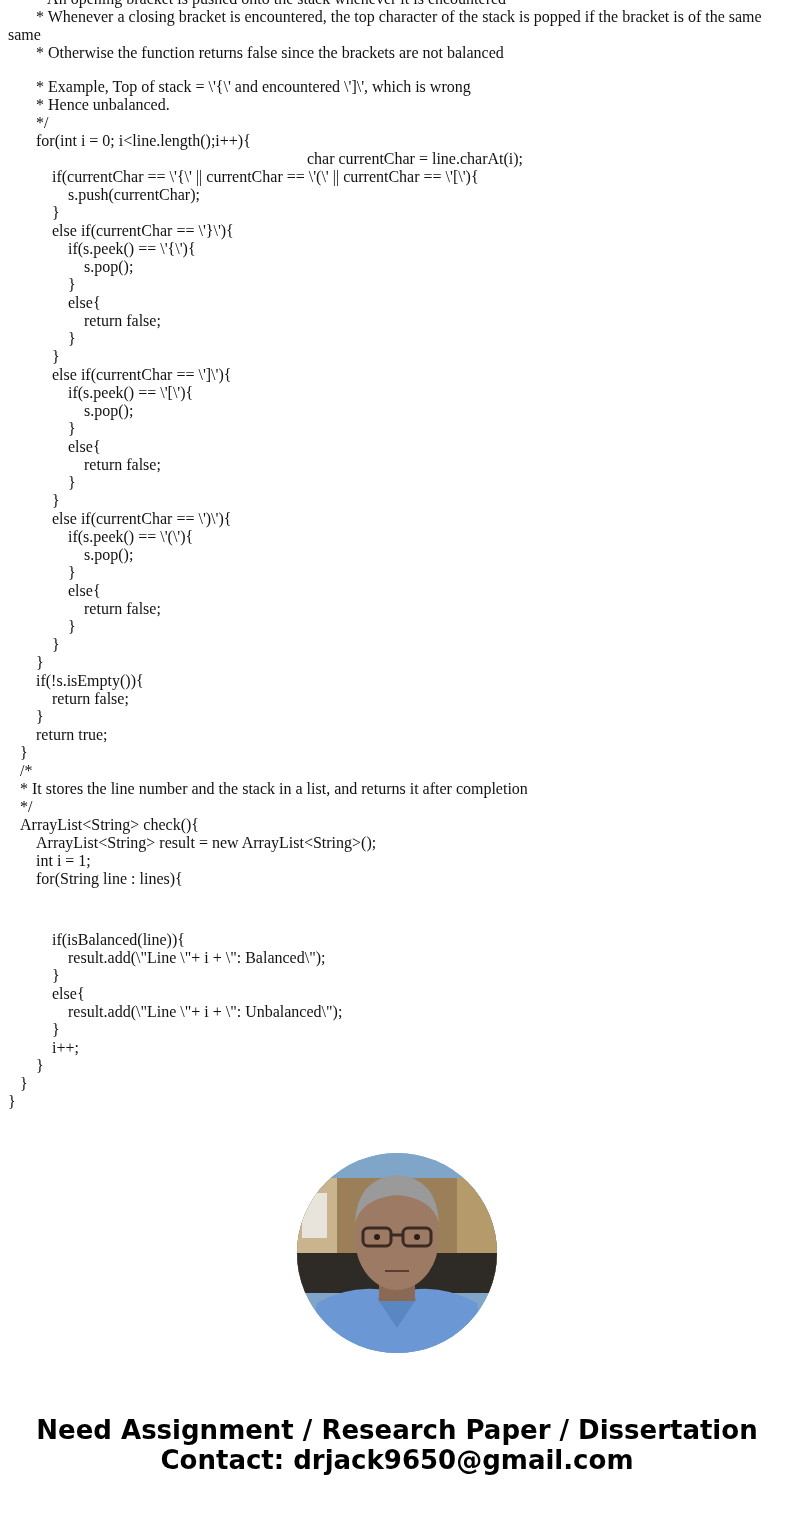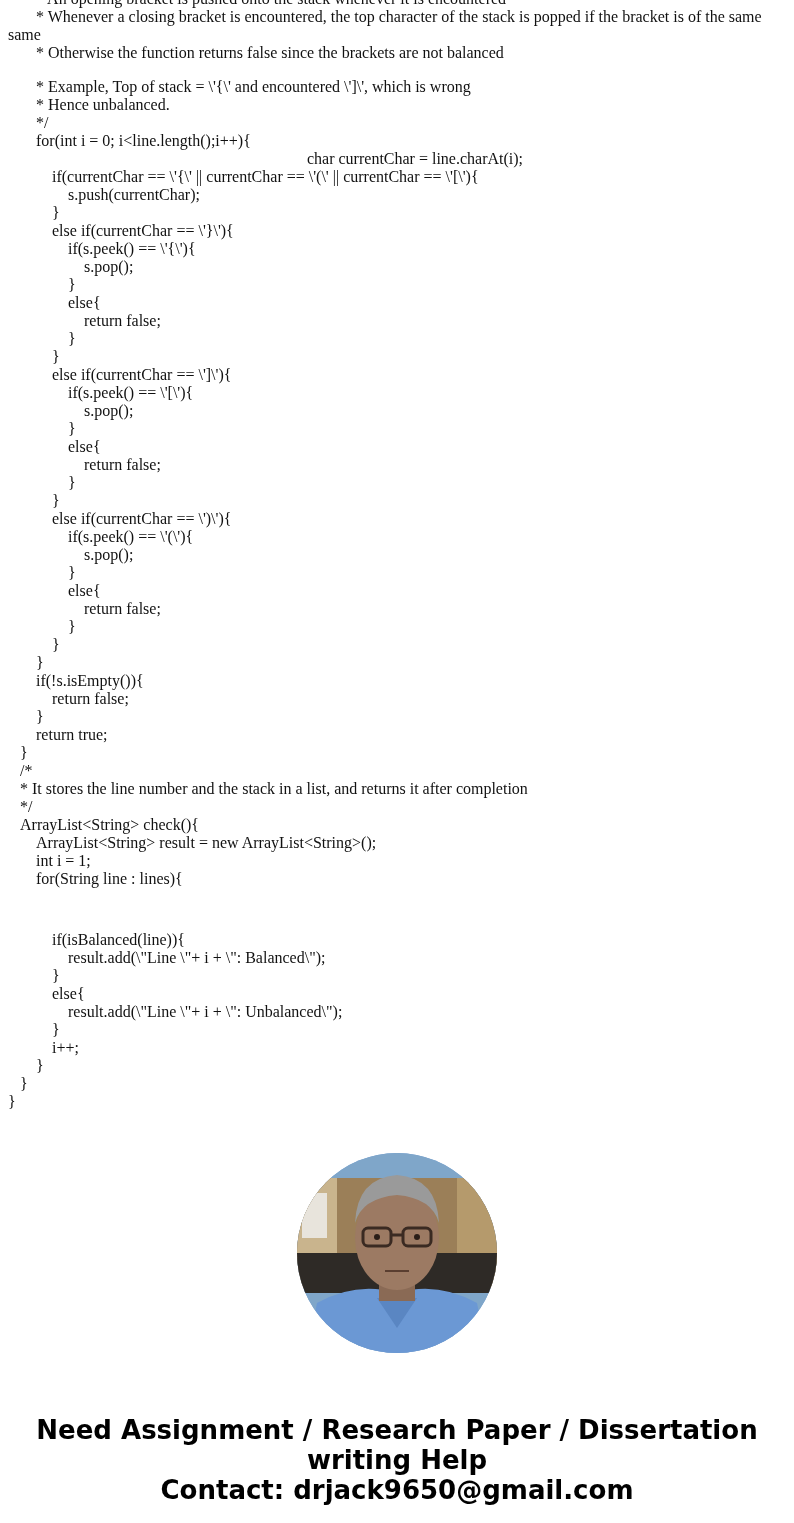--- a/index.html
+++ b/index.html
@@ -142,15 +142,14 @@
     <line x1="94" y1="82" x2="106" y2="82" stroke="#3a2a22" stroke-width="3"></line>
     <circle cx="80" cy="84" r="3" fill="#2a1e18"></circle>
     <circle cx="120" cy="84" r="3" fill="#2a1e18"></circle>
 
     <line x1="88" y1="118" x2="112" y2="118" stroke="#5a3e30" stroke-width="2"></line>
   </svg>
 </div>
 
 <div class="promo">
   <div>Need Assignment / Research Paper / Dissertation</div>
-  <div>writing Help</div>
   <div>Contact: drjack9650@gmail.com</div>
 </div>
 
 </body></html>

